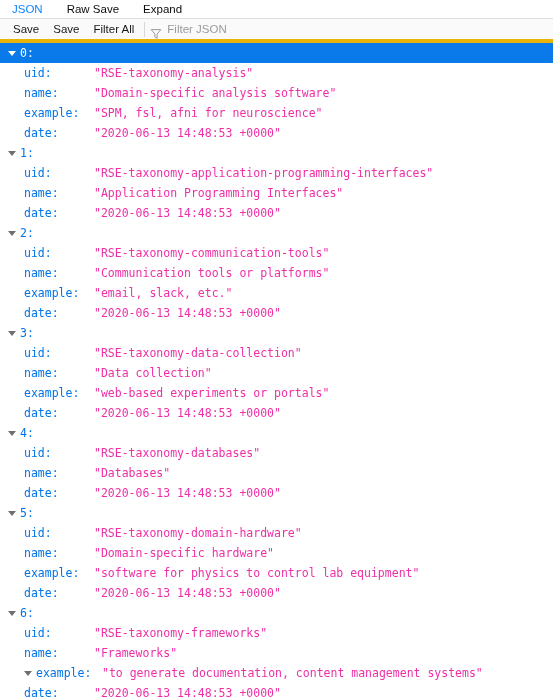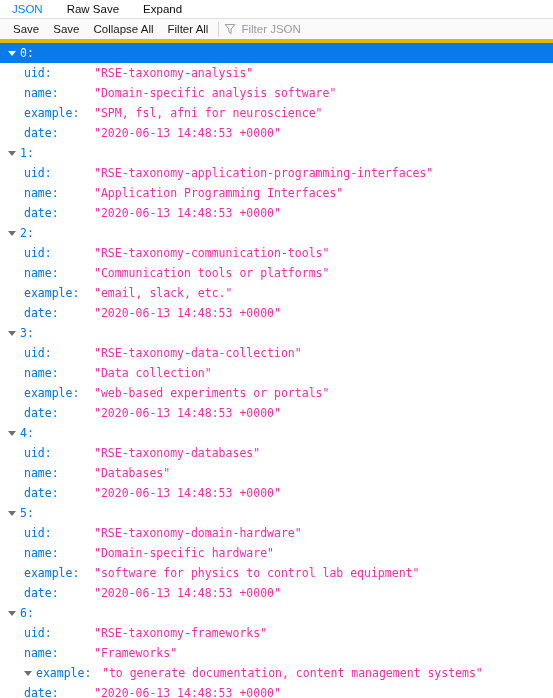--- a/index.html
+++ b/index.html
@@ -59,21 +59,21 @@
   }
   .tb-sep {
     width: 1px;
     height: 15px;
     background: #d8d8da;
     margin: 0 5px 0 3px;
     flex: 0 0 auto;
   }
   #filterbox {
     display: flex;
-    align-items: center;
+    align-items: flex-end;
     height: 22px;
     flex: 1 1 auto;
     min-width: 0;
   }
   #funnel-icon {
     flex: 0 0 auto;
     width: 12px;
     height: 12px;
     margin-right: 5px;
     display: block;
@@ -158,21 +158,20 @@
 
 <div id="tabbar">
   <div class="tab active">JSON</div>
   <div class="tab">Raw Save</div>
   <div class="tab">Expand</div>
 </div>
 
 <div id="toolbar">
   <div class="tbtn">Save</div>
   <div class="tbtn">Save</div>
-  <div class="tbtn">Collapse All</div>
   <div class="tbtn">Filter All</div>
   <div class="tb-sep"></div>
   <div id="filterbox">
     <svg id="funnel-icon" viewBox="0 0 12 12">
       <path d="M1.2 1.6 L10.8 1.6 L7.1 6.0 L7.1 10.4 L4.9 9.0 L4.9 6.0 Z" fill="none" stroke="#9a9a9e" stroke-width="1" stroke-linejoin="round"></path>
     </svg>
     <span id="filter-placeholder">Filter JSON</span>
   </div>
 </div>
 

